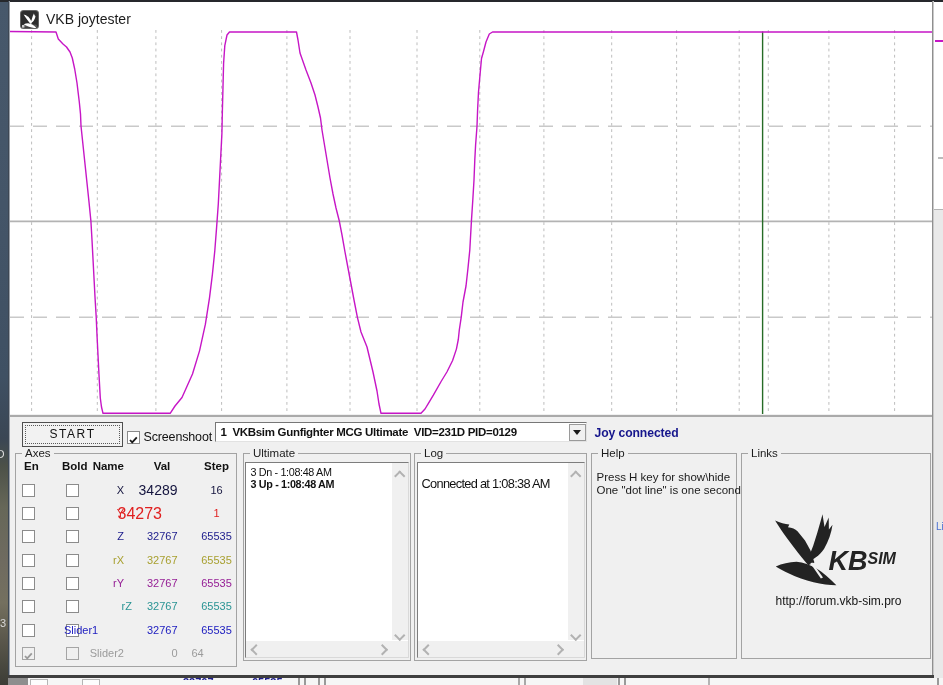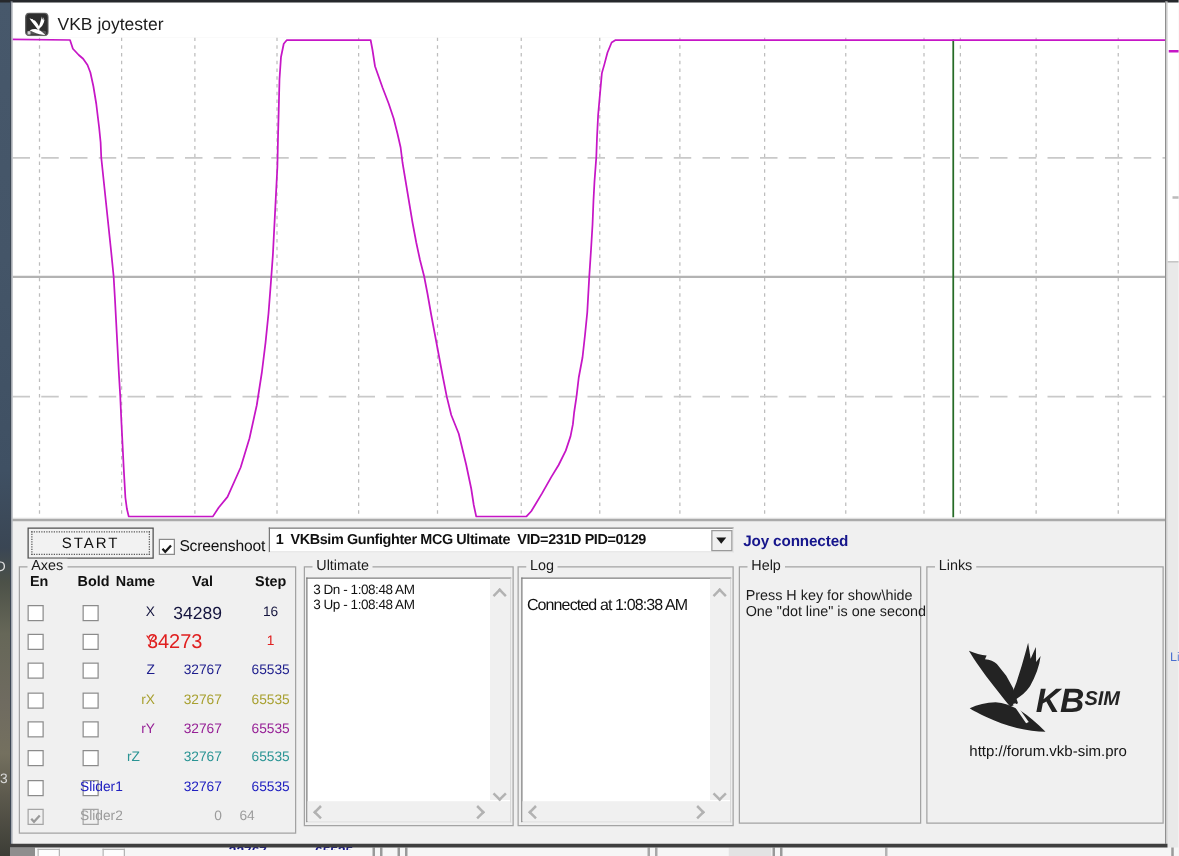--- a/index.html
+++ b/index.html
@@ -138,47 +138,47 @@
 <div class="t" style="left:64px;width:60px;text-align:right;top:553.7px;font-size:11px;line-height:13px;color:#a8a030;font-weight:normal;letter-spacing:0px">rX</div>
 <div class="t" style="left:117.5px;width:60px;text-align:right;top:553.7px;font-size:11px;line-height:13px;color:#a8a030;font-weight:normal;letter-spacing:0px">32767</div>
 <div class="t" style="left:191.5px;width:50px;text-align:center;top:553.7px;font-size:11px;line-height:13px;color:#a8a030;font-weight:normal;letter-spacing:0px">65535</div>
 <div class="cb" style="left:22px;top:577.0px;border-color:#8b8b8b;background:#ffffff"></div>
 <div class="cb" style="left:66px;top:577.0px;border-color:#8b8b8b;background:#ffffff"></div>
 <div class="t" style="left:64px;width:60px;text-align:right;top:577.0px;font-size:11px;line-height:13px;color:#962096;font-weight:normal;letter-spacing:0px">rY</div>
 <div class="t" style="left:117.5px;width:60px;text-align:right;top:577.0px;font-size:11px;line-height:13px;color:#962096;font-weight:normal;letter-spacing:0px">32767</div>
 <div class="t" style="left:191.5px;width:50px;text-align:center;top:577.0px;font-size:11px;line-height:13px;color:#962096;font-weight:normal;letter-spacing:0px">65535</div>
 <div class="cb" style="left:22px;top:600.3px;border-color:#8b8b8b;background:#ffffff"></div>
 <div class="cb" style="left:66px;top:600.3px;border-color:#8b8b8b;background:#ffffff"></div>
-<div class="t" style="left:52px;width:60px;text-align:right;top:600.3px;font-size:11px;line-height:13px;color:#2a9494;font-weight:normal;letter-spacing:0px">rZ</div>
+<div class="t" style="left:72px;width:60px;text-align:right;top:600.3px;font-size:11px;line-height:13px;color:#2a9494;font-weight:normal;letter-spacing:0px">rZ</div>
 <div class="t" style="left:117.5px;width:60px;text-align:right;top:600.3px;font-size:11px;line-height:13px;color:#2a9494;font-weight:normal;letter-spacing:0px">32767</div>
 <div class="t" style="left:191.5px;width:50px;text-align:center;top:600.3px;font-size:11px;line-height:13px;color:#2a9494;font-weight:normal;letter-spacing:0px">65535</div>
 <div class="cb" style="left:22px;top:623.6px;border-color:#8b8b8b;background:#ffffff"></div>
 <div class="cb" style="left:66px;top:623.6px;border-color:#8b8b8b;background:#ffffff"></div>
 <div class="t" style="left:64px;width:60px;text-align:left;top:623.6px;font-size:11px;line-height:13px;color:#2020c0;font-weight:normal;letter-spacing:0px">Slider1</div>
 <div class="t" style="left:117.5px;width:60px;text-align:right;top:623.6px;font-size:11px;line-height:13px;color:#2020c0;font-weight:normal;letter-spacing:0px">32767</div>
 <div class="t" style="left:191.5px;width:50px;text-align:center;top:623.6px;font-size:11px;line-height:13px;color:#2020c0;font-weight:normal;letter-spacing:0px">65535</div>
 <div class="cb" style="left:22px;top:646.9px;border-color:#a5a5a5;background:#f0f0f0"><svg width="11" height="11" viewBox="0 0 11 11">
       <path d="M2,5 L4.2,7.4 L8.8,2.4" fill="none" stroke="#9a9a9a" stroke-width="1.8"></path>
     </svg></div>
 <div class="cb" style="left:66px;top:646.9px;border-color:#a5a5a5;background:#f0f0f0"></div>
-<div class="t" style="left:64px;width:60px;text-align:left;top:646.9px;font-size:11px;line-height:13px;color:#9b9b9b;font-weight:normal;letter-spacing:0px">Slider2</div>
+<div class="t" style="left:64px;width:60px;text-align:right;top:646.9px;font-size:11px;line-height:13px;color:#9b9b9b;font-weight:normal;letter-spacing:0px">Slider2</div>
 <div class="t" style="left:117.5px;width:60px;text-align:right;top:646.9px;font-size:11px;line-height:13px;color:#9b9b9b;font-weight:normal;letter-spacing:0px">0</div>
 <div class="t" style="left:191.5px;width:50px;text-align:left;top:646.9px;font-size:11px;line-height:13px;color:#9b9b9b;font-weight:normal;letter-spacing:0px">64</div>
 <div class="abs gbox" style="left:243px;top:453px;width:166px;height:206px">
     <div class="glabel">Ultimate</div>
   </div>
 <div class="abs lbox" style="left:244.5px;top:462px;width:162.0px;height:193.5px"></div>
 <div class="sb" style="left:391.5px;top:463px;width:16px;height:176.5px"></div>
 <div class="sb" style="left:245.5px;top:640.5px;width:162.0px;height:16px"></div>
 <div class="chev" style="left:396.0px;top:471.5px;transform:rotate(45deg)"></div>
 <div class="chev" style="left:396.0px;top:631.5px;transform:rotate(225deg)"></div>
 <div class="chev" style="left:251.5px;top:646.0px;transform:rotate(-45deg)"></div>
 <div class="chev" style="left:378.5px;top:646.0px;transform:rotate(135deg)"></div>
 <div class="t" style="left:250.5px;top:465.5px;font-size:10.8px;line-height:13px;color:#111;font-weight:normal;letter-spacing:-0.35px">3 Dn - 1:08:48 AM</div>
-<div class="t" style="left:250.5px;top:478px;font-size:10.8px;line-height:13px;color:#111;font-weight:normal;letter-spacing:-0.35px">3 Up - 1:08:48 AM</div>
+<div class="t" style="left:250.5px;top:478px;font-size:10.8px;line-height:13px;color:#111;font-weight:bold;letter-spacing:-0.35px">3 Up - 1:08:48 AM</div>
 <div class="abs gbox" style="left:414px;top:453px;width:171px;height:206px">
     <div class="glabel">Log</div>
   </div>
 <div class="abs lbox" style="left:417px;top:462px;width:165.5px;height:193.5px"></div>
 <div class="sb" style="left:567.5px;top:463px;width:16px;height:176.5px"></div>
 <div class="sb" style="left:418px;top:640.5px;width:165.5px;height:16px"></div>
 <div class="chev" style="left:572.0px;top:471.5px;transform:rotate(45deg)"></div>
 <div class="chev" style="left:572.0px;top:631.5px;transform:rotate(225deg)"></div>
 <div class="chev" style="left:424px;top:646.0px;transform:rotate(-45deg)"></div>
 <div class="chev" style="left:554.5px;top:646.0px;transform:rotate(135deg)"></div>

